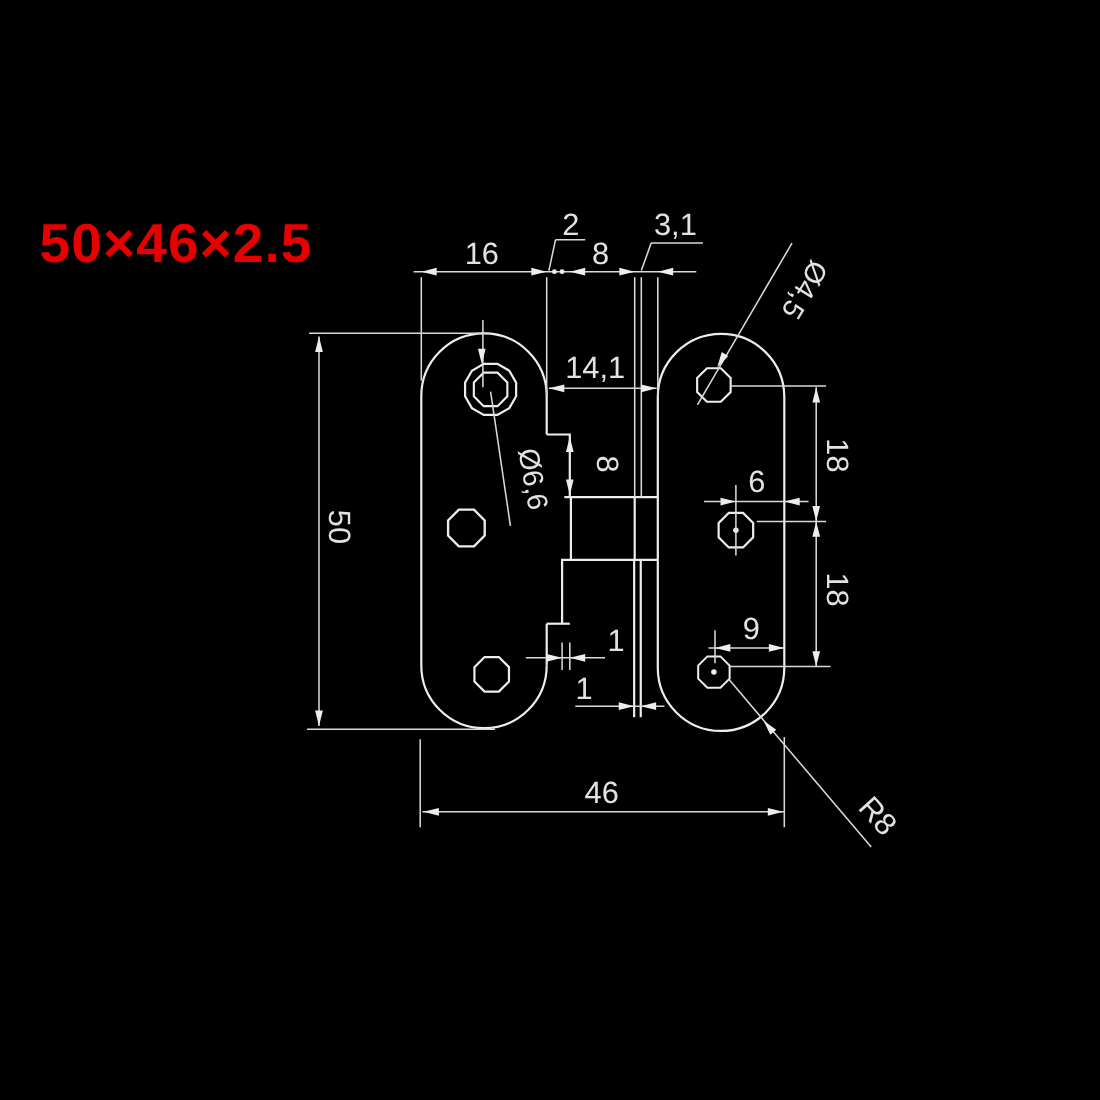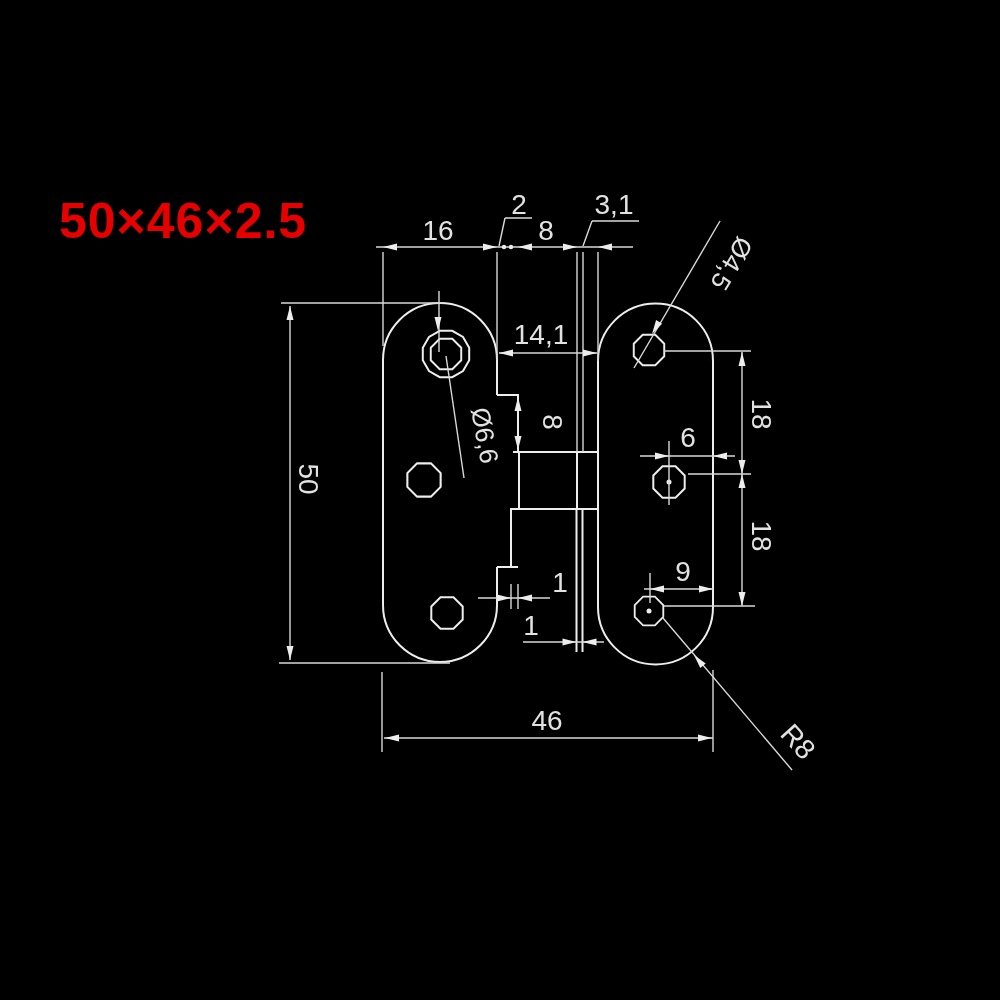--- a/index.html
+++ b/index.html
@@ -1,19 +1,19 @@
 <!DOCTYPE html>
 <html><head>
 <meta charset="utf-8">
 <style>
   html,body{margin:0;padding:0;background:#000;}
   #canvas{position:relative;width:1000px;height:1000px;background:#000;overflow:hidden;
           font-family:"Liberation Sans",sans-serif;}
   #title{position:absolute;left:36px;top:192px;font-size:50px;font-weight:700;
-         color:#e60000;letter-spacing:1px;white-space:nowrap;margin-left:23px;}
+         color:#e60000;letter-spacing:1px;white-space:nowrap;}
   svg{position:absolute;left:0;top:0;}
   .ol{stroke:#ededed;stroke-width:2;fill:none;stroke-linecap:butt;}
   .dl{stroke:#d9d9d9;stroke-width:1.4;fill:none;stroke-linecap:butt;}
   .ar{fill:#ededed;stroke:none;}
   .dot{fill:#ededed;stroke:none;}
   text{fill:#e2e2e2;font-family:"Liberation Sans",sans-serif;font-size:28px;text-anchor:middle;}
   .small{font-size:26px;}
 </style>
 </head>
 <body>

